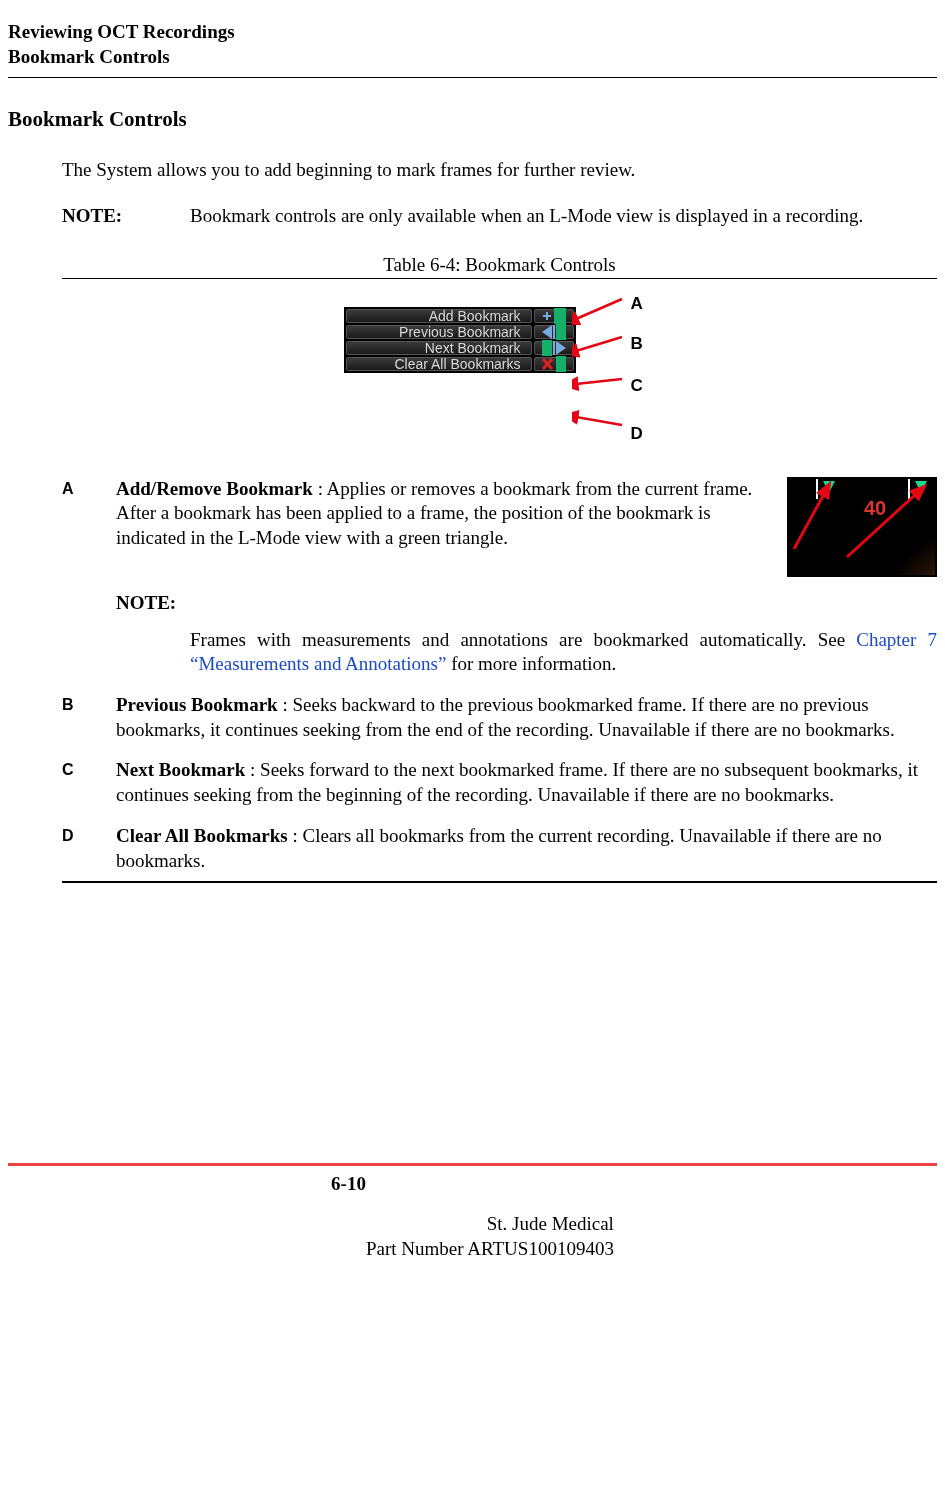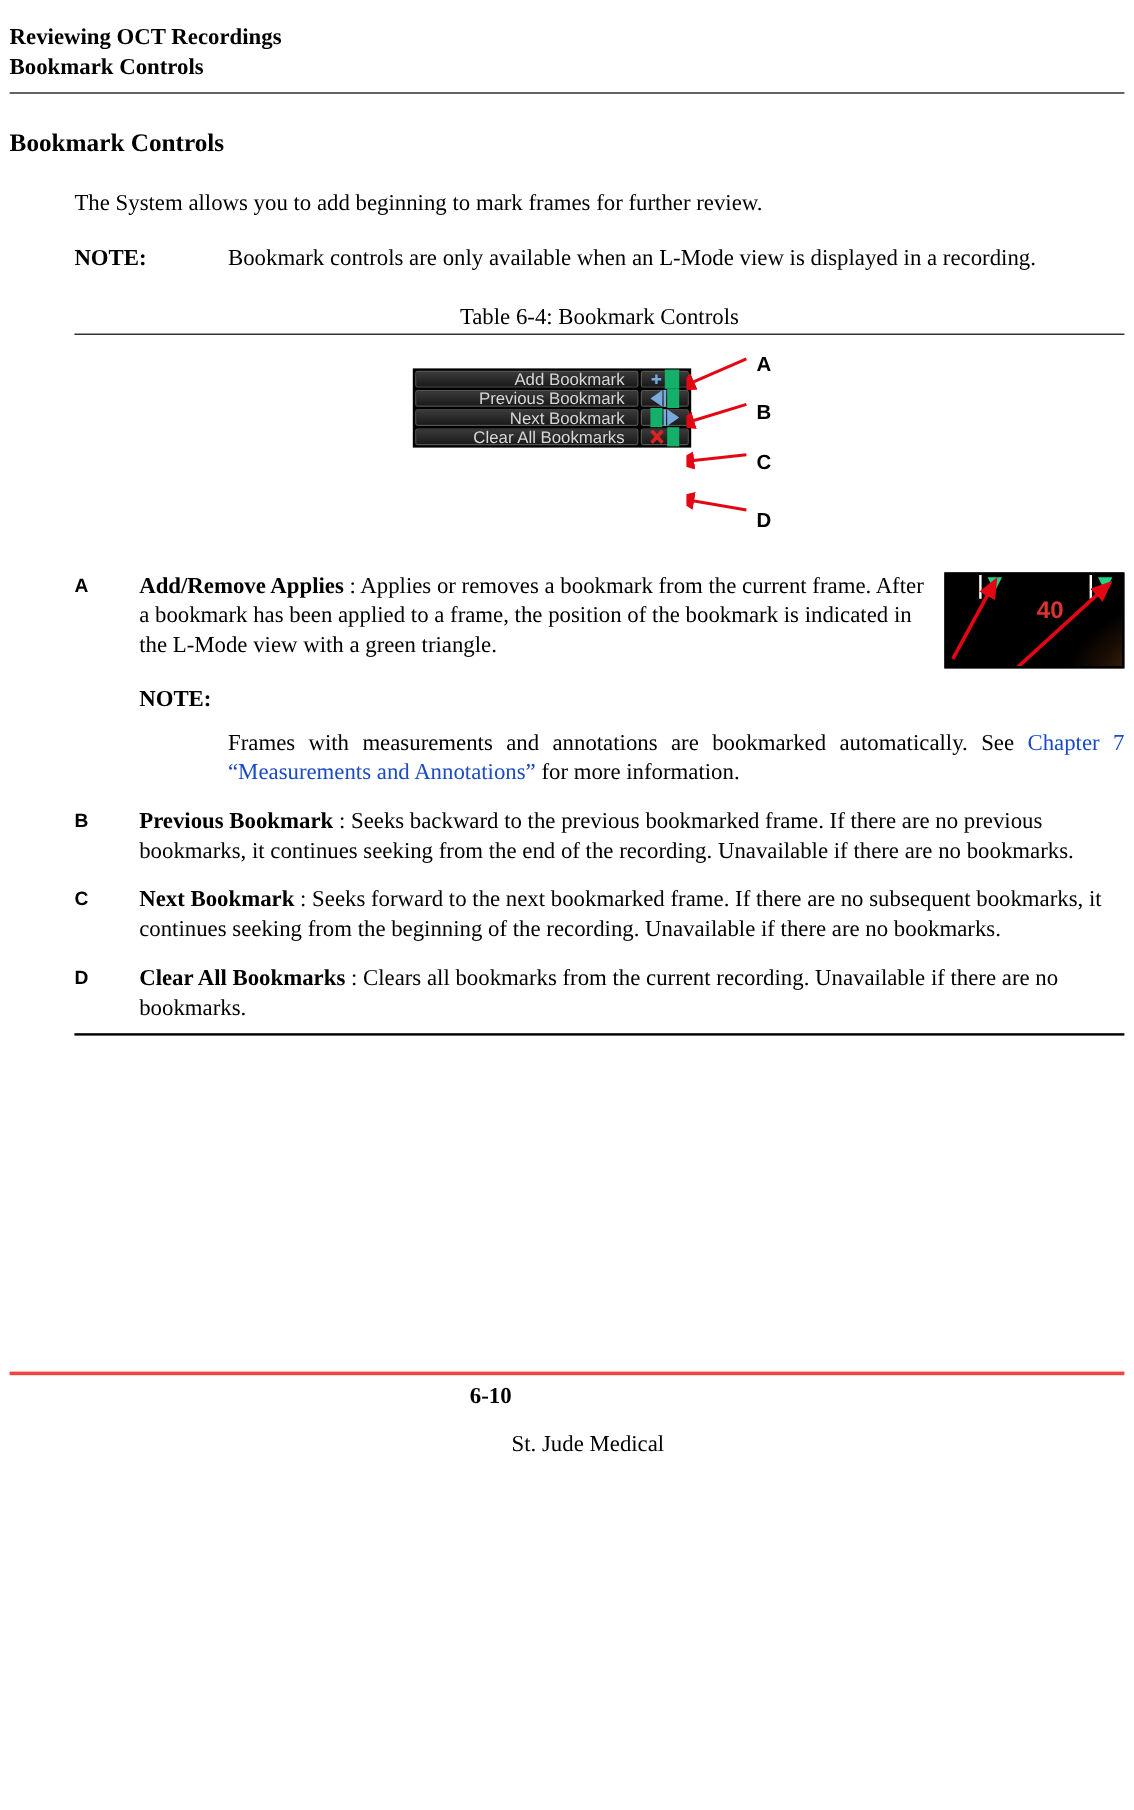--- a/index.html
+++ b/index.html
@@ -68,21 +68,21 @@
   .def-row { display: flex; margin-bottom: 16px; }
   .def-key {
     width: 54px; flex: none;
     font-family: Arial, sans-serif; font-weight: bold; font-size: 16px;
     padding-top: 2px;
   }
   .def-body { flex: 1; }
   .def-text-with-img { display: flex; gap: 14px; align-items: flex-start; }
   .def-text { flex: 1; }
   .bookmark-ind-img {
-    width: 150px; height: 80px; flex: none;
+    width: 150px; height: 100px; flex: none;
     background: #000;
     position: relative;
     overflow: hidden;
     border: 2px solid #000;
   }
   .oct-bg {
     position: absolute; inset: 0;
     background: radial-gradient(ellipse 220px 130px at 170% 130%, #a86b2d 0%, #5a3614 35%, #1a0d04 58%, #000 70%);
   }
   .inner-note { display: flex; margin-top: 14px; text-align: justify; }
@@ -191,21 +191,21 @@
             <span class="callout-letter" style="position:absolute;left:55px;top:116px">D</span>
           </div>
         </div>
       </div>
     </div>
 
     <div class="def-row">
       <div class="def-key">A</div>
       <div class="def-body">
         <div class="def-text-with-img">
-          <div class="def-text"><b>Add/Remove Applies</b><span> : Applies or removes a bookmark from the current frame. After a bookmark has been applied to a frame, the position of the bookmark is indicated in the L-Mode view with a green triangle.</span></div>
+          <div class="def-text"><b>Add/Remove Bookmark</b><span> : Applies or removes a bookmark from the current frame. After a bookmark has been applied to a frame, the position of the bookmark is indicated in the L-Mode view with a green triangle.</span></div>
           <div class="bookmark-ind-img">
             <div class="oct-bg"></div>
             <svg width="150" height="80" viewBox="0 0 150 80" style="position:relative">
               <line x1="28" y1="0" x2="28" y2="20" stroke="#fff" stroke-width="2"></line>
               <polygon points="34,2 46,2 40,14" fill="#1dd68a"></polygon>
               <line x1="120" y1="0" x2="120" y2="20" stroke="#fff" stroke-width="2"></line>
               <polygon points="126,2 138,2 132,14" fill="#1dd68a"></polygon>
               <rect x="74" y="18" width="28" height="22" fill="#000" opacity="0.6"></rect>
               <text x="75" y="36" fill="#d33" font-size="20" font-family="Arial" font-weight="bold">40</text>
               <defs>
@@ -240,16 +240,17 @@
       <div class="def-body"><b>Clear All Bookmarks</b><span> : Clears all bookmarks from the current recording. Unavailable if there are no bookmarks.</span></div>
     </div>
 
     <hr class="table-hr-bottom">
   </div>
 
   <div class="footer">
     <div class="footer-left">6-10</div>
     <div class="footer-right">
       <div>St. Jude Medical</div>
+      <div>Part Number ARTUS100109403</div>
     </div>
   </div>
 
 </div>
 
 </body></html>

